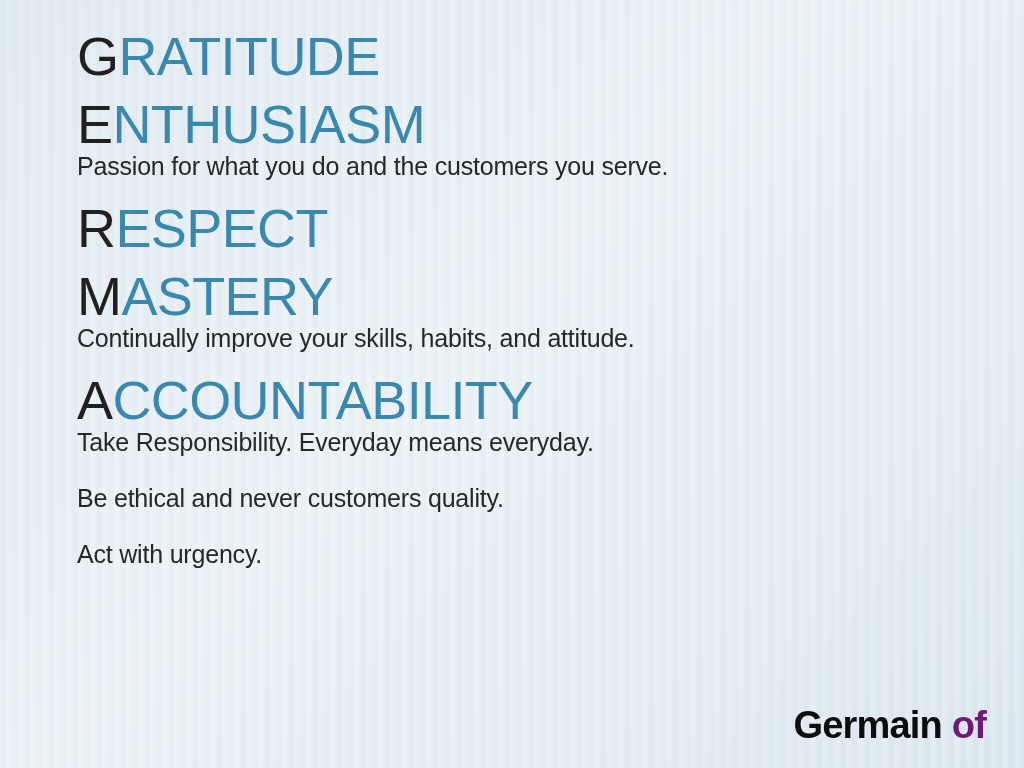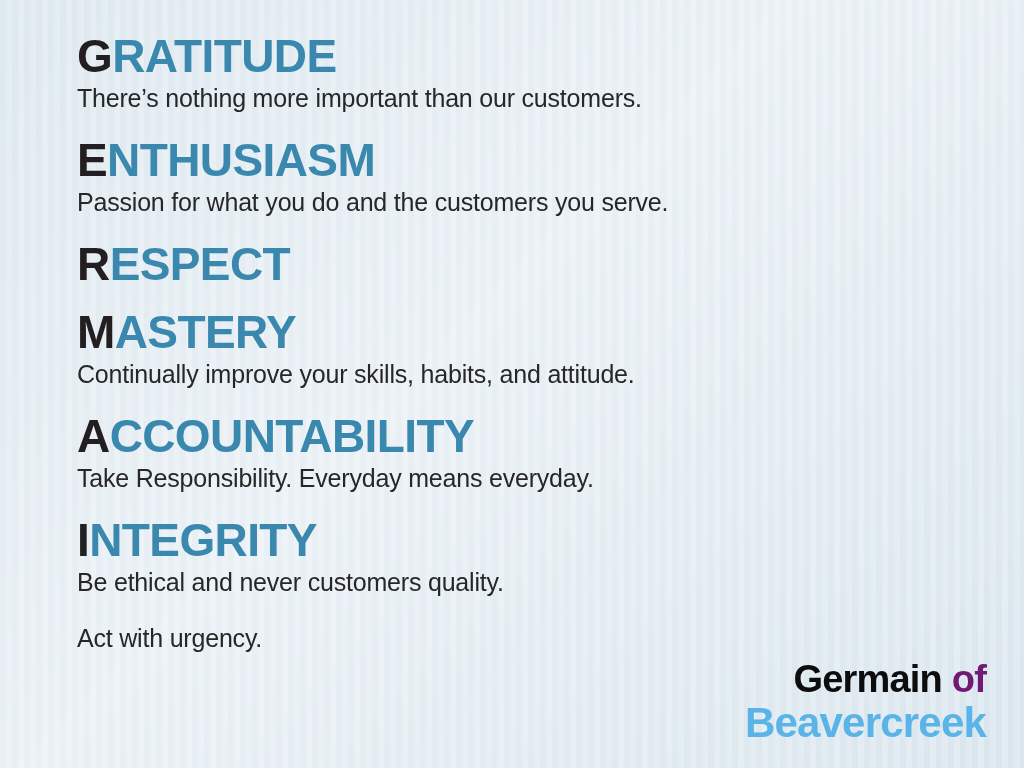--- a/index.html
+++ b/index.html
@@ -60,22 +60,22 @@
 
   .value-block {
     margin: 0 0 22px 0;
   }
   .value-block:last-of-type {
     margin-bottom: 0;
   }
 
   .value-heading {
     font-family: "Liberation Sans", sans-serif;
-    font-weight: bold;
-    font-size: 46px;
+    font-weight: normal;
+    font-size: 54px;
     line-height: 44px;
     letter-spacing: -0.6px;
     margin: 0 0 4px 0;
     white-space: nowrap;
   }
   .value-heading .initial {
     color: #231f20;
   }
   .value-heading .rest {
     color: #3a88ad;
@@ -139,21 +139,20 @@
 <div id="slide">
 
   <div id="bg-pattern"></div>
   <div id="bg-pattern-offset"></div>
   <div id="bg-wash"></div>
 
   <div id="content">
 
     <div class="value-block b1">
       <div class="value-heading"><span class="initial">G</span><span class="rest">RATITUDE</span></div>
-      <div class="value-desc">There’s nothing more important than our customers.</div>
     </div>
 
     <div class="value-block b2">
       <div class="value-heading"><span class="initial">E</span><span class="rest">NTHUSIASM</span></div>
       <div class="value-desc">Passion for what you do and the customers you serve.</div>
     </div>
 
     <div class="value-block b3">
       <div class="value-heading"><span class="initial">R</span><span class="rest">ESPECT</span></div>
     </div>
@@ -162,28 +161,26 @@
       <div class="value-heading"><span class="initial">M</span><span class="rest">ASTERY</span></div>
       <div class="value-desc">Continually improve your skills, habits, and attitude.</div>
     </div>
 
     <div class="value-block b5">
       <div class="value-heading"><span class="initial">A</span><span class="rest">CCOUNTABILITY</span></div>
       <div class="value-desc">Take Responsibility. Everyday means everyday.</div>
     </div>
 
     <div class="value-block b6">
-      <div class="value-heading"><span class="initial">I</span><span class="rest">NTEGRITY</span></div>
       <div class="value-desc">Be ethical and never customers quality.</div>
     </div>
 
     <div class="value-block b7">
       <div class="value-desc">Act with urgency.</div>
     </div>
 
   </div>
 
   <div id="logo">
     <div class="logo-line1"><span class="brand">Germain</span> <span class="of">of</span></div>
-    <div class="logo-line2">Beavercreek</div>
   </div>
 
 </div>
 
 </body></html>

